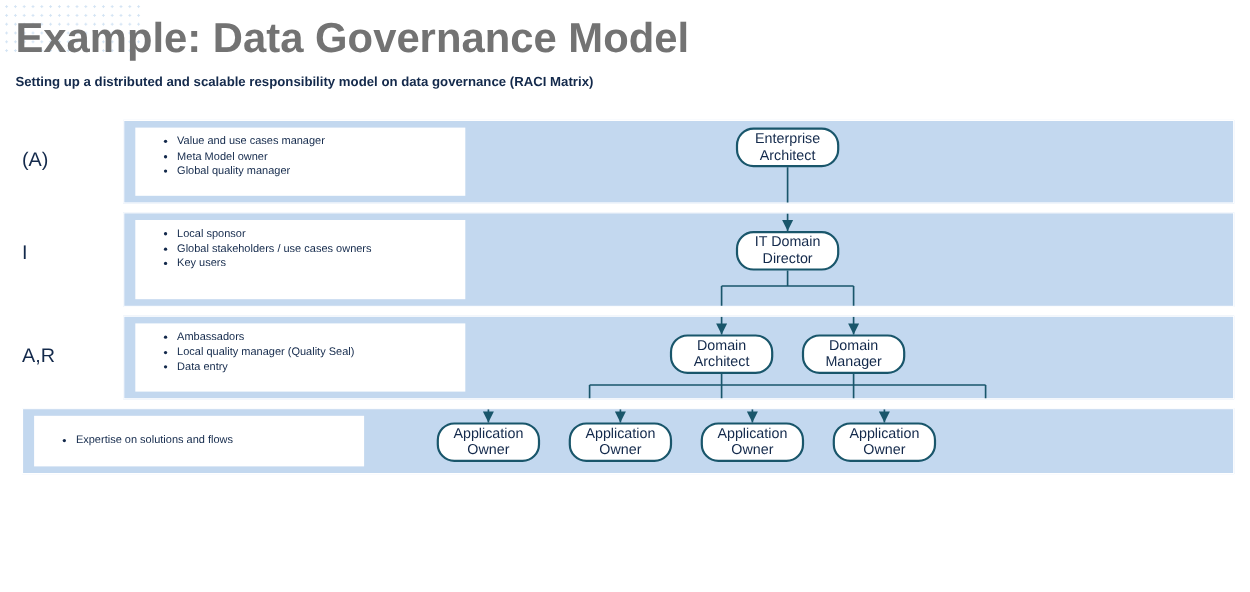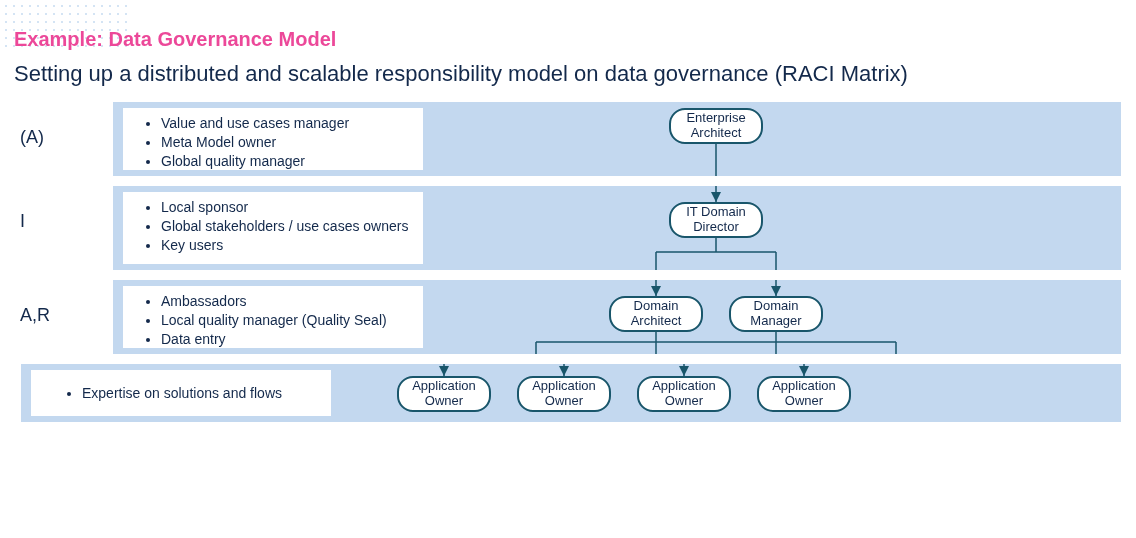--- a/index.html
+++ b/index.html
@@ -2,36 +2,36 @@
 <html><head>
 <meta charset="utf-8">
 <style>
   * { box-sizing: border-box; margin: 0; padding: 0; }
   html, body { width: 1136px; height: 538px; font-family: Arial, Helvetica, sans-serif; background: #fff; }
   .page { position: relative; width: 1136px; height: 538px; padding: 10px 14px; }
   .dots { position: absolute; top: 0; left: 0; width: 130px; height: 50px;
     background-image: radial-gradient(circle, #cfe1f3 1.2px, transparent 1.2px);
     background-size: 8px 8px; background-position: 2px 2px; opacity: 0.9;
   }
-  .title { position: relative; z-index: 2; font-size: 20px; font-weight: bold; color: #ec4899; margin: 18px 0 10px 0; }
-  .subtitle { font-size: 22px; font-weight: normal; color: #13294b; margin-bottom: 14px; }
+  .title { position: relative; z-index: 2; font-size: 38px; font-weight: bold; color: #737373; margin: 4px 0 10px 0; }
+  .subtitle { font-size: 12px; font-weight: bold; color: #13294b; margin-bottom: 28px; }
 
   .content { position: relative; margin-left: 6px; }
 
   .band { display: flex; align-items: flex-start; margin-bottom: 8px; }
   .band-label { width: 92px; flex: 0 0 92px; font-size: 18px; color: #13294b; padding-top: 26px; }
   .band-bar { flex: 1; background: #c3d8ef; border: 1px solid #fff; height: 76px; position: relative; }
   .band-bar.tall { height: 86px; }
   .band-bar.short { height: 60px; }
 
   .rolebox { position: absolute; left: 10px; top: 6px; bottom: 6px; width: 300px; background: #fff;
-    padding: 6px 10px 6px 24px; font-size: 14px; color: #13294b; line-height: 1.35; }
+    padding: 6px 10px 6px 24px; font-size: 10px; color: #13294b; line-height: 1.35; }
   .rolebox ul { list-style: disc; padding-left: 14px; }
   .rolebox.single { display: flex; align-items: center; }
-  .rolebox.single ul { margin: 13px; text-align: right; }
+  .rolebox.single ul { margin: 0; text-align: right; }
 
   .orgbox { position: absolute; background: #fff; border: 2px solid #19566b; border-radius: 16px;
     font-size: 13px; color: #13294b; text-align: center; display: flex; align-items: center; justify-content: center;
     line-height: 1.15; padding: 2px 4px; z-index: 3; }
 
   svg.org-svg { position: absolute; top: 0; left: 0; width: 100%; height: 100%; z-index: 1; pointer-events: none; }
   svg .conn { stroke: #19566b; stroke-width: 1.5; fill: none; }
   svg .arrowhead { fill: #19566b; }
 </style>
 </head>

